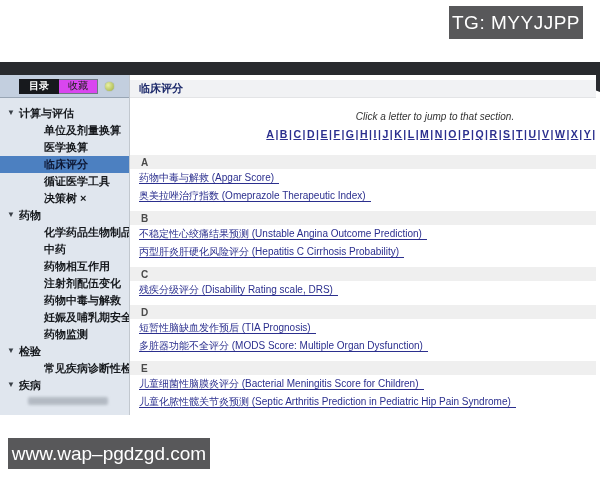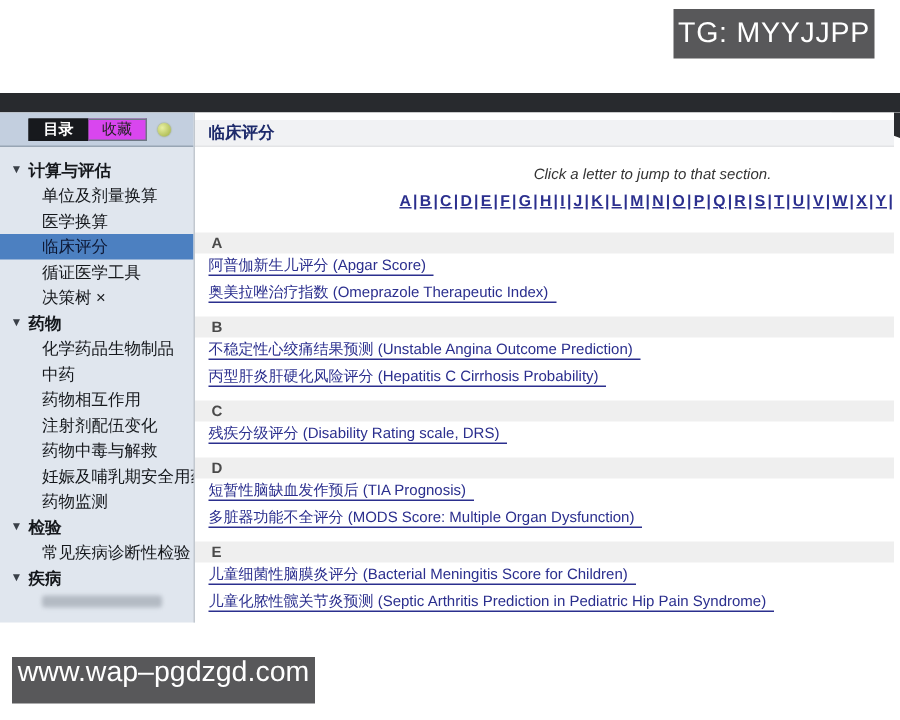--- a/index.html
+++ b/index.html
@@ -3,21 +3,21 @@
 <meta charset="utf-8">
 <style>
   html,body{margin:0;padding:0;background:#fff;}
   .stage{position:relative;width:600px;height:480px;background:#ffffff;overflow:hidden;
          font-family:"Liberation Sans","DejaVu Sans",sans-serif;}
 
   
   .tg-box{position:absolute;top:6px;right:17px;width:134px;height:33px;background:#58585a;
           color:#fff;display:flex;align-items:center;justify-content:center;font-size:19px;letter-spacing:.5px;}
   .site-box{position:absolute;left:8px;top:438px;width:202px;height:31px;background:#58585a;
-          color:#fff;display:flex;align-items:flex-start;justify-content:center;font-size:19px;}
+          color:#fff;display:flex;align-items:center;justify-content:center;font-size:19px;}
 
   
   .top-bar{position:absolute;top:62px;left:0;width:600px;height:13px;background:#282a2e;}
   .wedge{position:absolute;top:75px;right:0;width:46px;height:17px;background:#282a2e;
          clip-path:polygon(0 0,100% 0,100% 100%);}
 
   
   .app{position:absolute;top:75px;left:0;width:596px;height:340px;display:flex;}
 
   
@@ -26,21 +26,21 @@
   .tab{height:15px;padding:0 9px;font-size:10px;display:flex;align-items:center;border:1px solid #6e7884;box-sizing:border-box;cursor:pointer;}
   .tab.active{background:#17191d;color:#fff;border-color:#17191d;font-weight:700;}
   .tab.inactive{background:#d946ef;color:#222;border-left:none;}
   .help-icon{width:9px;height:9px;border-radius:50%;margin-left:7px;
              background:radial-gradient(circle at 35% 35%,#e8f0a2,#9fae3f);box-shadow:0 0 1px #7c8a2e;cursor:pointer;}
 
   .nav{padding-top:7px;font-size:11px;color:#15181c;}
   .nav-row{height:17px;display:flex;align-items:center;white-space:nowrap;cursor:pointer;}
   .nav-group{padding-left:7px;font-weight:700;}
   .nav-group .tri{font-size:8px;color:#3a4048;margin-right:4px;transform:translateY(-1px);}
-  .nav-item{padding-left:28px;font-weight:400;}
+  .nav-item{padding-left:44px;font-weight:700;}
   .nav-item.selected{background:#4c80c1;color:#0d1733;}
   .nav-partial{margin:3px 0 0 28px;width:80px;height:8px;background:#8f97a1;opacity:.55;
                filter:blur(1.5px);border-radius:2px;}
 
   
   .content{flex:1;background:#fff;overflow:hidden;padding-top:5px;position:relative;}
   .content-header{height:17px;background:#f1f2f4;border-bottom:1px solid #e3e4e6;display:flex;
                   align-items:center;padding-left:9px;font-size:11px;font-weight:700;color:#1d2a6b;}
   .center-zone{width:610px;text-align:center;}
   .hint{margin-top:13px;font-size:10px;font-style:italic;color:#333;}
@@ -117,21 +117,21 @@
       <div class="content-header">
         <span>临床评分</span>
       </div>
       <div class="center-zone">
         <div class="hint">Click a letter to jump to that section.</div>
         <div class="letters"><a>A</a><span class="sep">|</span><a>B</a><span class="sep">|</span><a>C</a><span class="sep">|</span><a>D</a><span class="sep">|</span><a>E</a><span class="sep">|</span><a>F</a><span class="sep">|</span><a>G</a><span class="sep">|</span><a>H</a><span class="sep">|</span><a>I</a><span class="sep">|</span><a>J</a><span class="sep">|</span><a>K</a><span class="sep">|</span><a>L</a><span class="sep">|</span><a>M</a><span class="sep">|</span><a>N</a><span class="sep">|</span><a>O</a><span class="sep">|</span><a>P</a><span class="sep">|</span><a>Q</a><span class="sep">|</span><a>R</a><span class="sep">|</span><a>S</a><span class="sep">|</span><a>T</a><span class="sep">|</span><a>U</a><span class="sep">|</span><a>V</a><span class="sep">|</span><a>W</a><span class="sep">|</span><a>X</a><span class="sep">|</span><a>Y</a><span class="sep">|</span><a>Z</a></div>
       </div>
       <div class="sections">
           <div class="section-bar first">A</div>
           <div class="link-row">
-            <span class="link">阿普伽新生儿评分 (Apgar Score)</span>
+            <span class="link">药物中毒与解救 (Apgar Score)</span>
           </div>
           <div class="link-row">
             <span class="link">奥美拉唑治疗指数 (Omeprazole Therapeutic Index)</span>
           </div>
           <div class="section-bar">B</div>
           <div class="link-row">
             <span class="link">不稳定性心绞痛结果预测 (Unstable Angina Outcome Prediction)</span>
           </div>
           <div class="link-row">
             <span class="link">丙型肝炎肝硬化风险评分 (Hepatitis C Cirrhosis Probability)</span>

